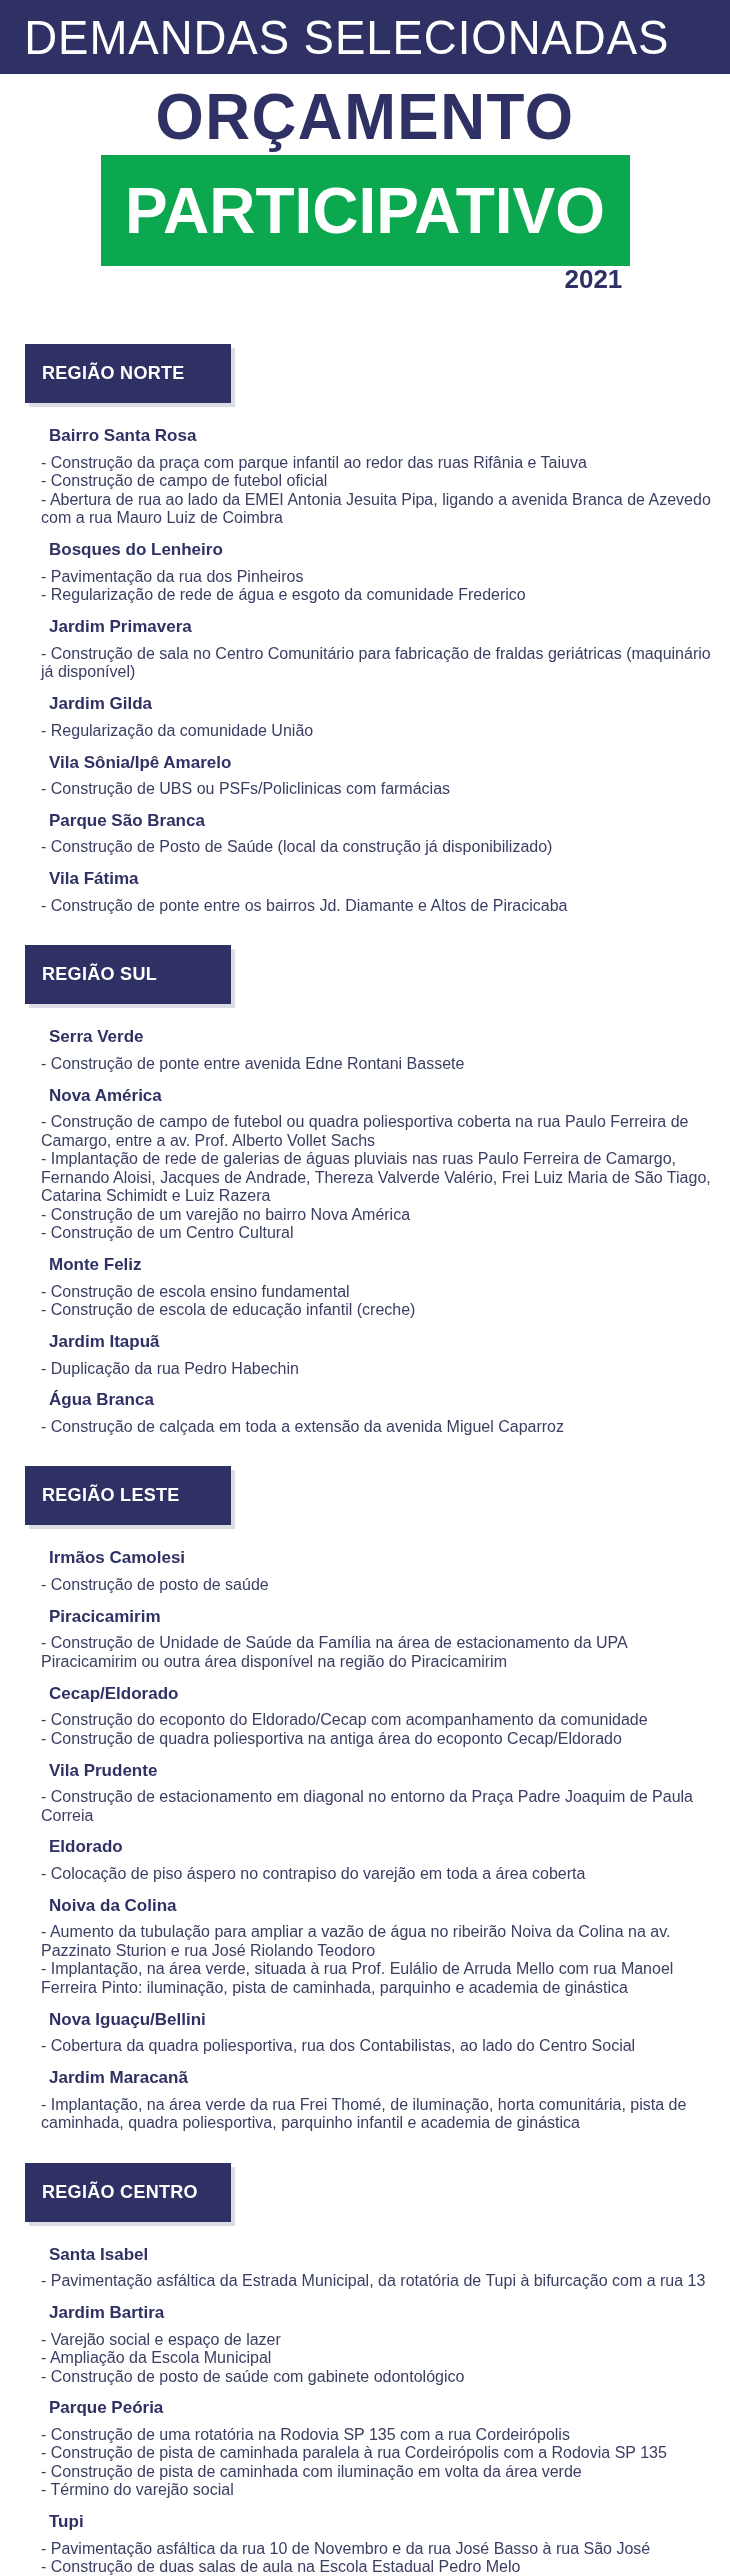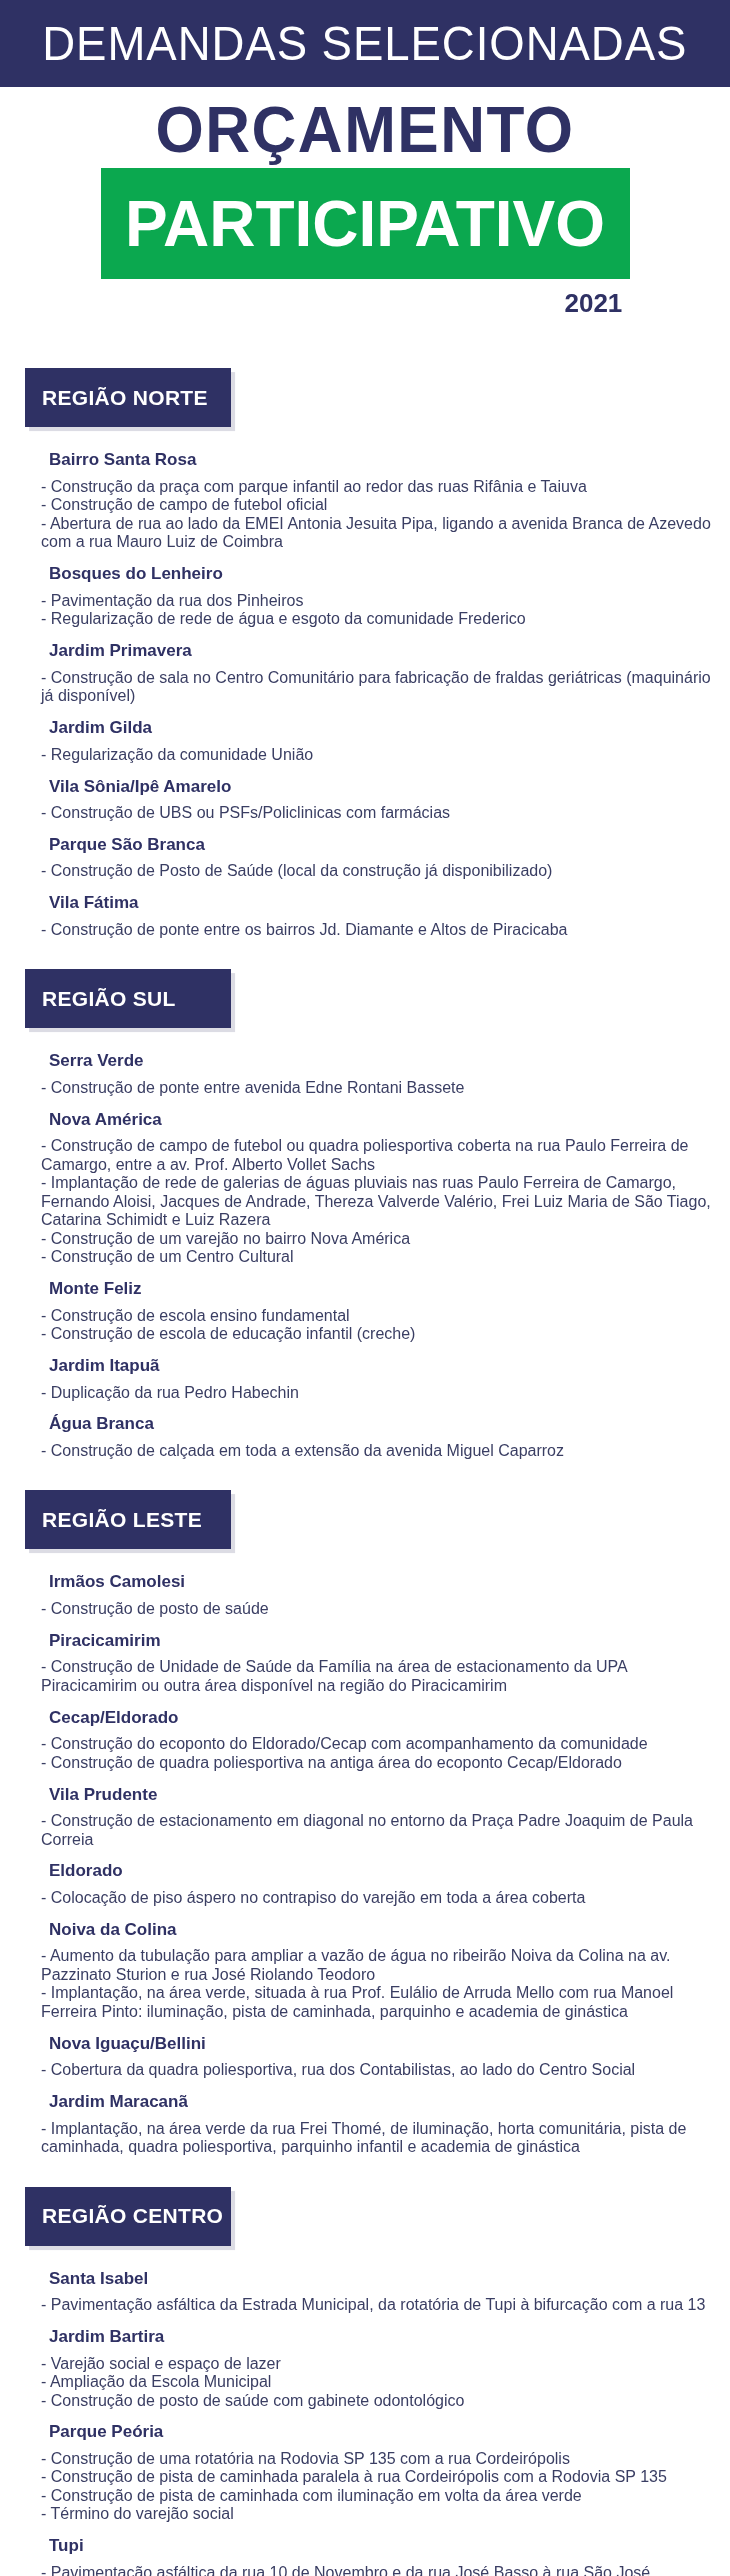--- a/index.html
+++ b/index.html
@@ -13,50 +13,50 @@
   }
   *{box-sizing:border-box;}
   html,body{margin:0;padding:0;background:#ffffff;}
   .page{
     width:730px;height:3698px;margin:0 auto;overflow:hidden;
     display:flex;flex-direction:column;background:#fff;
     font-family:"Liberation Sans", sans-serif;color:var(--body-text);
   }
   
   .masthead{
-    height:87px;background:var(--navy);
-    display:flex;align-items:center;justify-content:center;flex:0 0 auto;
+    height:74px;background:var(--navy);
+    display:flex;align-items:center;justify-content:flex-start;flex:0 0 auto;
   }
   .masthead .title{
     color:#fff;font-size:49px;font-weight:400;letter-spacing:1px;
     white-space:nowrap;transform:scaleX(0.93);margin:0;line-height:1;
   }
   
   .hero{flex:0 0 auto;text-align:center;}
   .hero-line1{
     color:var(--navy);font-size:64px;font-weight:700;letter-spacing:1.5px;
     margin-top:11.3px;line-height:1;transform:scaleX(0.97);white-space:nowrap;
   }
   .green-box{
     width:529px;height:111px;margin:6.2px auto 0;background:var(--green);
     display:flex;align-items:center;justify-content:center;
   }
   .green-box .line2{
     color:#fff;font-size:64px;font-weight:700;line-height:1;white-space:nowrap;
   }
   .year{
-    width:529px;margin:11px auto 0;text-align:right;padding-right:7.2px;
+    width:529px;margin:0 auto 0;text-align:right;padding-right:7.2px;
     color:var(--navy);font-size:26px;font-weight:700;line-height:1;
   }
   
   .content{padding:52px 6.2px 0 41px;flex:0 0 auto;}
   .chip{
     width:206px;height:59px;background:var(--navy);color:#fff;
     display:flex;align-items:center;padding-left:17.5px;
-    font-size:21px;font-weight:700;letter-spacing:0.3px;white-space:nowrap;
+    font-size:18px;font-weight:700;letter-spacing:0.3px;white-space:nowrap;
     box-shadow:4.1px 4.1px 0 var(--chip-shadow);
     margin:30px 0 24px -16.5px;
   }
   .region:first-child .chip{margin-top:0;}
   .hood{margin-top:13.4px;}
   .hood-name{
     margin:8px;color:var(--navy);font-size:17px;font-weight:700;line-height:18.5px;
   }
   .item{
     margin:0;font-size:16px;line-height:18.5px;color:var(--body-text);font-weight:400;

